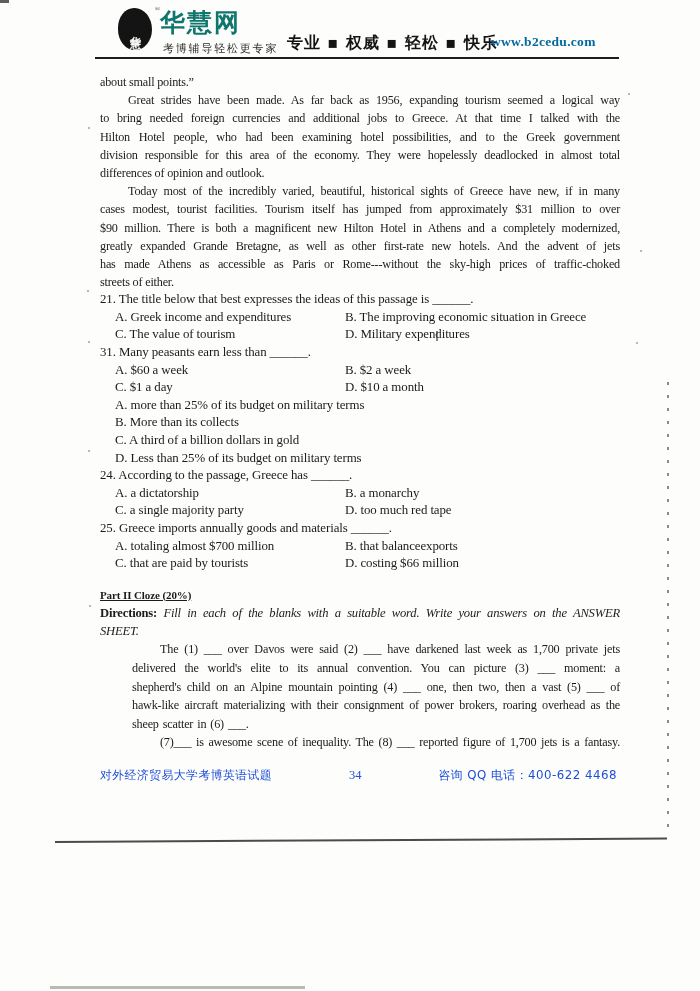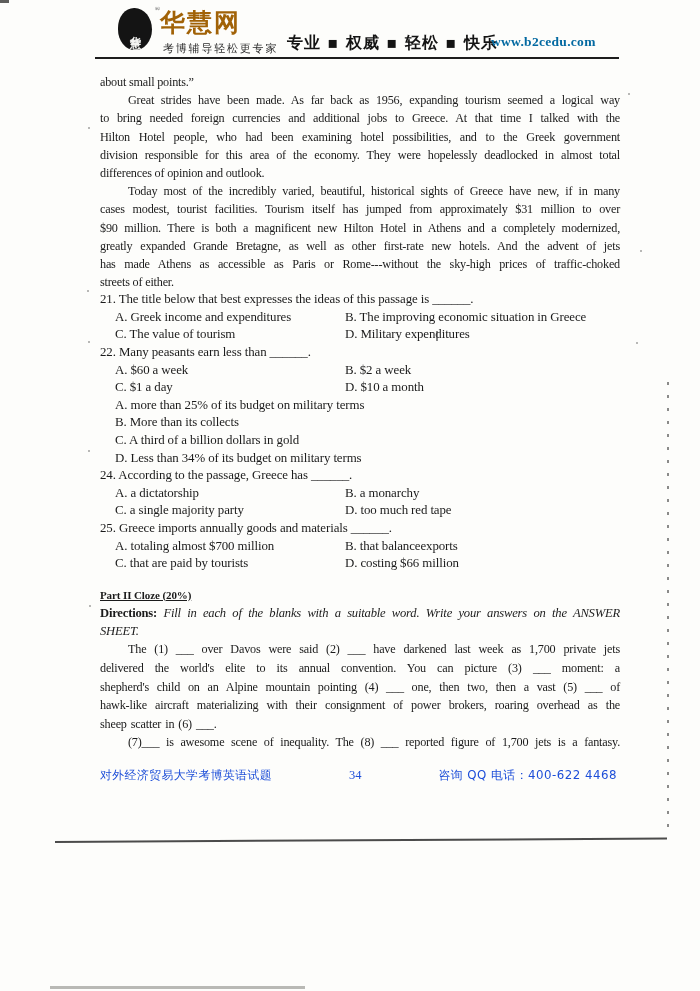--- a/index.html
+++ b/index.html
@@ -16,21 +16,21 @@
   }
   .seal-text {
     writing-mode:vertical-rl; text-orientation:upright;
     color:#f4f4f2; font-family:"DejaVu Sans", sans-serif;
     font-size:11px; font-weight:bold; letter-spacing:2px; line-height:1;
   }
   .reg { position:absolute; top:-3px; right:-8px; font-size:7px; color:#3a3a3a; }
   .brand {
     position:absolute; left:160px; top:9px;
     font-family:"DejaVu Sans", sans-serif; font-weight:bold;
-    font-size:25px; letter-spacing:2px; color:#a16207; line-height:1.1;
+    font-size:25px; letter-spacing:2px; color:#0f766e; line-height:1.1;
   }
   .tagline {
     position:absolute; left:163px; top:41px;
     font-family:"DejaVu Sans", sans-serif; font-size:11px;
     letter-spacing:1.8px; color:#2d2d2d;
   }
   .slogan {
     position:absolute; left:287px; top:33px;
     font-family:"DejaVu Sans", sans-serif; font-weight:bold;
     font-size:16px; letter-spacing:1px; color:#141414;
@@ -56,21 +56,21 @@
     letter-spacing:-0.1px; white-space:nowrap;
   }
   .opts { margin-left:15px; }
   .opts.two { display:grid; grid-template-columns:230px 1fr; }
 
   .part2 { margin-top:13px; }
   .p2head { font-weight:bold; font-size:11px; line-height:18.2px; height:18.2px; letter-spacing:-0.1px;text-decoration:underline; }
   .dirline { font-size:12.6px; }
   .dirlabel { font-weight:bold; font-style:normal; }
   .dirtext { font-style:italic;text-align:right; }
-  .cloze .bline, .clozeb { line-height:18.6px; height:18.6px; word-spacing:1.2px; }
+  .cloze .bline, .clozeb { line-height:18.6px; height:18.6px; word-spacing:1.2px;margin-left:32px; }
 
   
   .footer {
     position:absolute; left:100px; top:768px; width:517px;
     display:flex; justify-content:space-between; align-items:flex-start;
     font-size:12.3px; color:#1d4ed8;
   }
   .footer .cjk { font-family:"DejaVu Sans", sans-serif; font-size:11.8px; letter-spacing:0.5px; }
   .footer .pg { font-size:12.5px; }
 
@@ -138,35 +138,35 @@
         <div class="qline">21. The title below that best expresses the ideas of this passage is ______.</div>
         <div class="opts two">
           <div class="qline">A. Greek income and expenditures</div>
           <div class="qline">B. The improving economic situation in Greece</div>
           <div class="qline">C. The value of tourism</div>
           <div class="qline">D. Military expenditures</div>
         </div>
       </div>
 
       <div class="q">
-        <div class="qline">22. Many peasants earn less than ______.</div>
+        <div class="qline">31. Many peasants earn less than ______.</div>
         <div class="opts two">
           <div class="qline">A. $60 a week</div>
           <div class="qline">B. $2 a week</div>
           <div class="qline">C. $1 a day</div>
           <div class="qline">D. $10 a month</div>
         </div>
       </div>
 
       <div class="q">
         <div class="opts">
           <div class="qline">A. more than 25% of its budget on military terms</div>
           <div class="qline">B. More than its collects</div>
           <div class="qline">C. A third of a billion dollars in gold</div>
-          <div class="qline">D. Less than 34% of its budget on military terms</div>
+          <div class="qline">D. Less than 25% of its budget on military terms</div>
         </div>
       </div>
 
       <div class="q">
         <div class="qline">24. According to the passage, Greece has ______.</div>
         <div class="opts two">
           <div class="qline">A. a dictatorship</div>
           <div class="qline">B. a monarchy</div>
           <div class="qline">C. a single majority party</div>
           <div class="qline">D. too much red tape</div>

